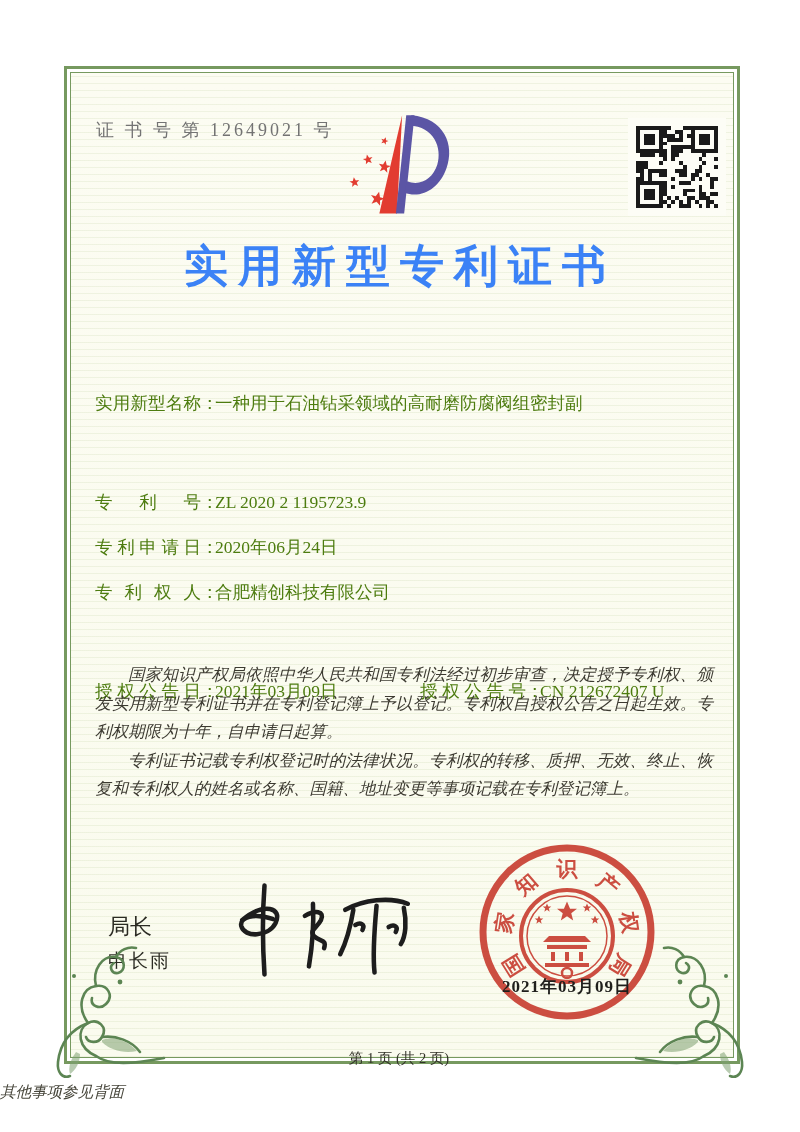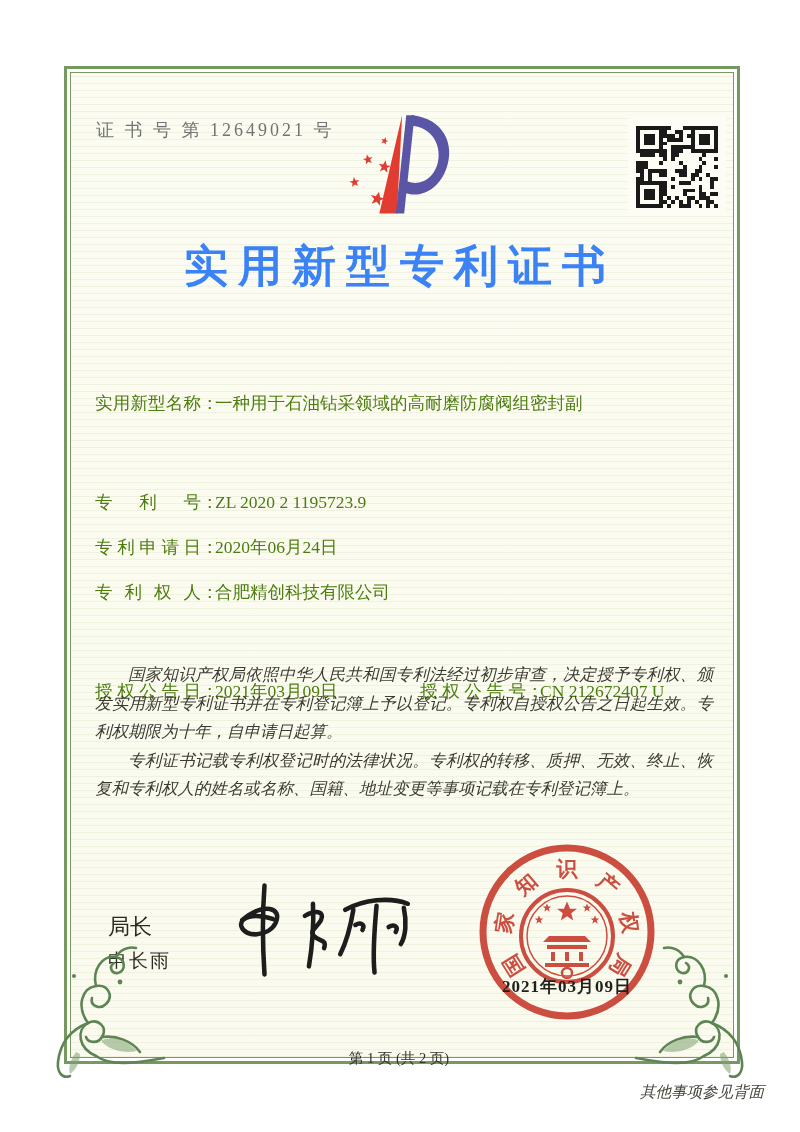--- a/index.html
+++ b/index.html
@@ -37,21 +37,21 @@
   .sig-svg{position:absolute;left:212px;top:876px;width:212px;height:104px;}
   
   .seal{position:absolute;left:477px;top:842px;width:180px;height:180px;opacity:.88;}
   .seal svg{position:absolute;left:0;top:0;}
   .seal-char{position:absolute;left:50%;top:50%;font-size:21px;font-weight:700;color:#c6372a;
         font-family:"Liberation Serif","DejaVu Serif",serif;}
   .seal-date{position:absolute;left:467px;top:975px;width:200px;text-align:center;
         font-size:17px;font-weight:600;letter-spacing:1px;color:#1f1f1c;}
   
   .page-info{position:absolute;left:64px;top:1029px;width:670px;text-align:center;font-size:14.5px;color:#33332a;margin-top:20px;}
-  .back-note{position:absolute;left:0;top:1082px;width:764px;text-align:right;font-size:15.5px;
+  .back-note{position:absolute;left:0;top:1082px;width:764px;text-align:left;font-size:15.5px;
         font-style:italic;color:#46453a;}
   
   .flourish{position:absolute;width:150px;height:150px;}
   .flourish-left{left:16px;top:942px;}
   .flourish-right{left:634px;top:942px;transform:scaleX(-1);}
 </style>
 </head>
 <body>
 
 <div class="page">

